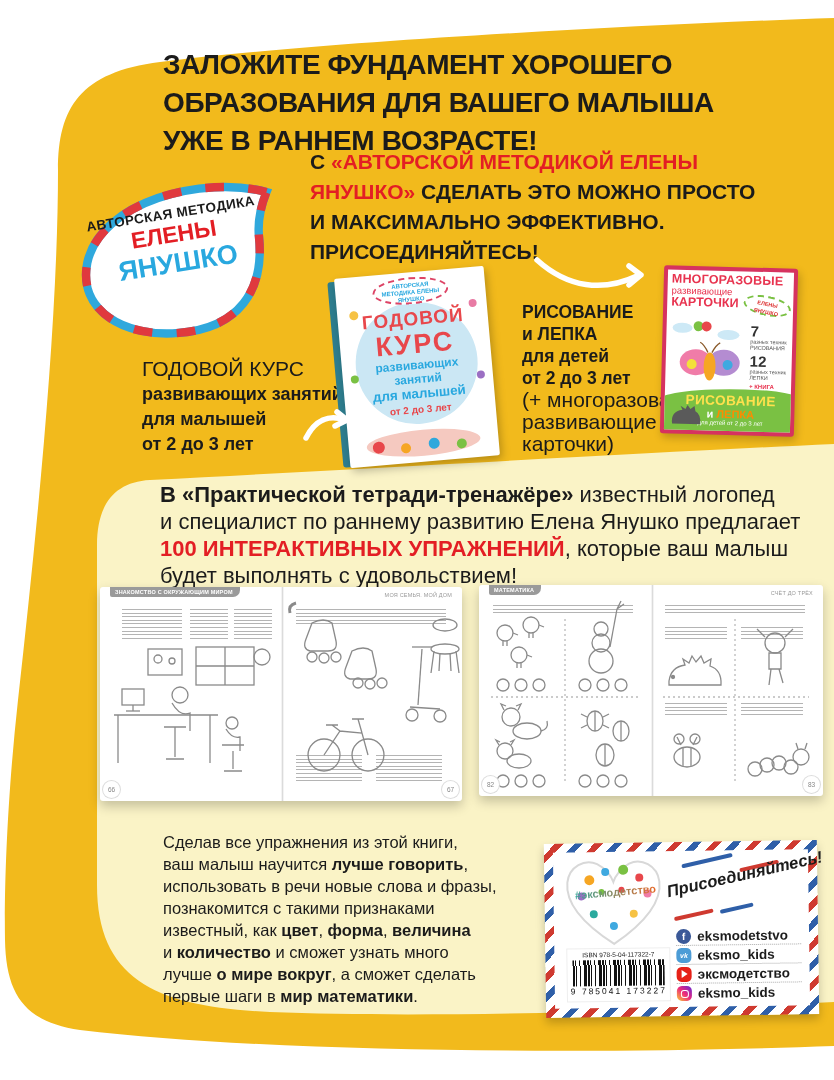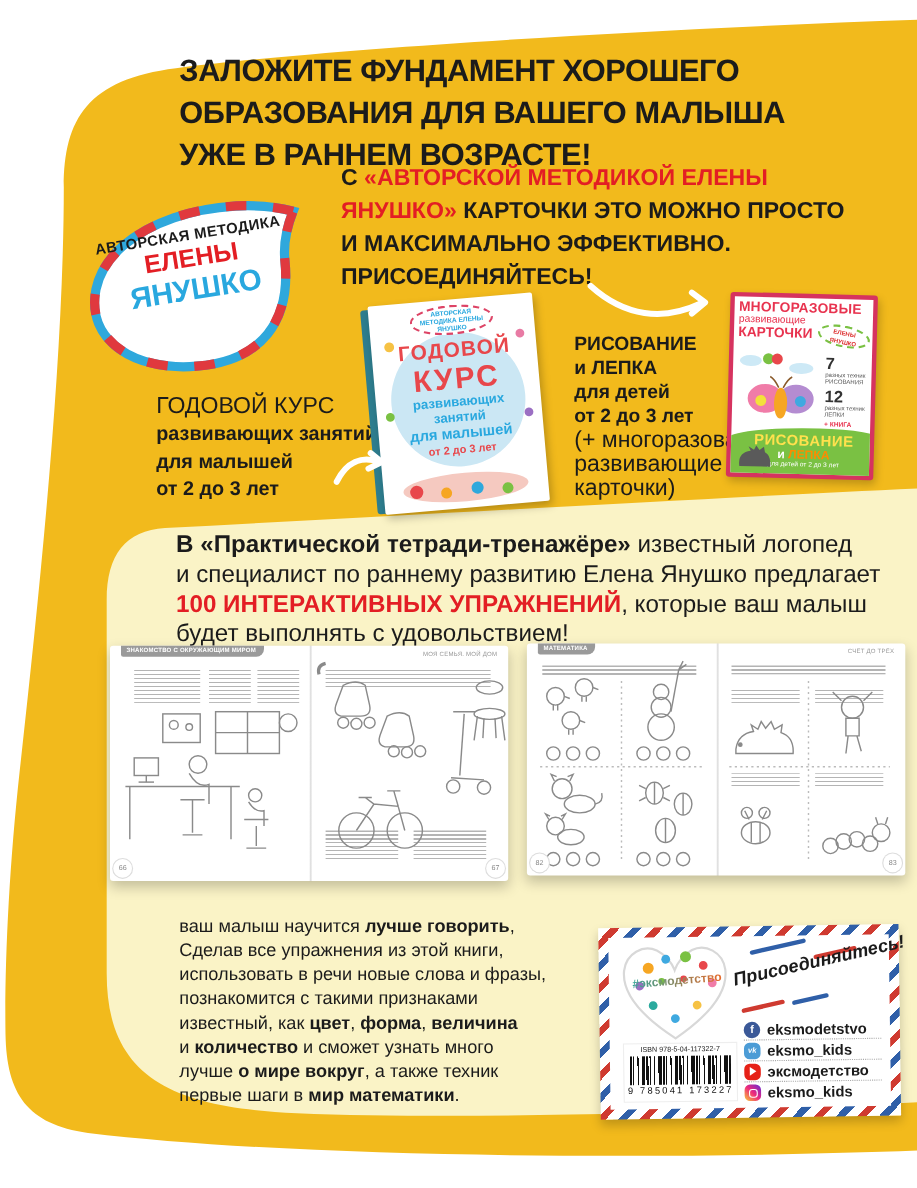--- a/index.html
+++ b/index.html
@@ -126,21 +126,21 @@
 </svg>
 
 <div class="abs heading">
   <div>ЗАЛОЖИТЕ ФУНДАМЕНТ ХОРОШЕГО</div>
   <div>ОБРАЗОВАНИЯ ДЛЯ ВАШЕГО МАЛЫША</div>
   <div>УЖЕ В РАННЕМ ВОЗРАСТЕ!</div>
 </div>
 
 <div class="abs intro">
   <div><span>С </span><span class="red">«АВТОРСКОЙ МЕТОДИКОЙ ЕЛЕНЫ</span></div>
-  <div><span class="red">ЯНУШКО»</span><span> КАРТОЧКИ ЭТО МОЖНО ПРОСТО</span></div>
+  <div><span class="red">ЯНУШКО»</span><span> СДЕЛАТЬ ЭТО МОЖНО ПРОСТО</span></div>
   <div>И МАКСИМАЛЬНО ЭФФЕКТИВНО.</div>
   <div>ПРИСОЕДИНЯЙТЕСЬ!</div>
 </div>
 
 <div class="abs badge">
   <svg width="224" height="172" viewBox="0 0 240 178">
     <path d="M 218 14 C 150 -4 40 24 26 90 C 16 140 64 170 124 165 C 188 160 216 120 210 62 C 208 42 214 24 218 14 Z" fill="#fff" stroke="#2FA8DC" stroke-width="9"></path>
     <path d="M 218 14 C 150 -4 40 24 26 90 C 16 140 64 170 124 165 C 188 160 216 120 210 62 C 208 42 214 24 218 14 Z" fill="none" stroke="#E0393E" stroke-width="9" stroke-dasharray="20 26"></path>
   </svg>
   <div class="txt">
@@ -375,27 +375,27 @@
       <circle cx="300" cy="178" r="7"></circle>
       <circle cx="312" cy="182" r="7"></circle>
     <circle cx="322" cy="172" r="8"></circle>
       <path d="M 319 164 l -2 -6 M 326 164 l 2 -6"></path>
   </svg>
   <div class="pgnum" style="left:3px">82</div>
   <div class="pgnum" style="right:3px">83</div>
 </div>
 
 <div class="abs para2">
+  <div>Сделав все упражнения из этой книги,</div>
   <div><span>ваш малыш научится </span><span class="b">лучше говорить</span><span>,</span></div>
-  <div>Сделав все упражнения из этой книги,</div>
   <div>использовать в речи новые слова и фразы,</div>
   <div>познакомится с такими признаками</div>
   <div><span>известный, как </span><span class="b">цвет</span><span>, </span><span class="b">форма</span><span>, </span><span class="b">величина</span></div>
   <div><span>и </span><span class="b">количество</span><span> и сможет узнать много</span></div>
-  <div><span>лучше </span><span class="b">о мире вокруг</span><span>, а также техник</span></div>
+  <div><span>лучше </span><span class="b">о мире вокруг</span><span>, а сможет сделать</span></div>
   <div><span>первые шаги в </span><span class="b">мир математики</span><span>.</span></div>
 </div>
 
 <div class="abs postcard">
   <div class="pc-in">
     <svg class="abs" style="left:10px;top:4px" width="100" height="92" viewBox="0 0 100 92">
       <path d="M 50 88 C 14 64 2 44 4 26 C 6 10 22 2 34 8 C 42 12 48 20 50 26 C 52 20 58 12 66 8 C 78 2 94 10 96 26 C 98 44 86 64 50 88 Z" fill="#fff" stroke="#d8d8d8" stroke-width="2"></path>
       <circle cx="26" cy="24" r="5" fill="#F6A623"></circle>
         <circle cx="42" cy="16" r="4" fill="#3FA9E0"></circle>
       <circle cx="60" cy="14" r="5" fill="#7AC143"></circle>

